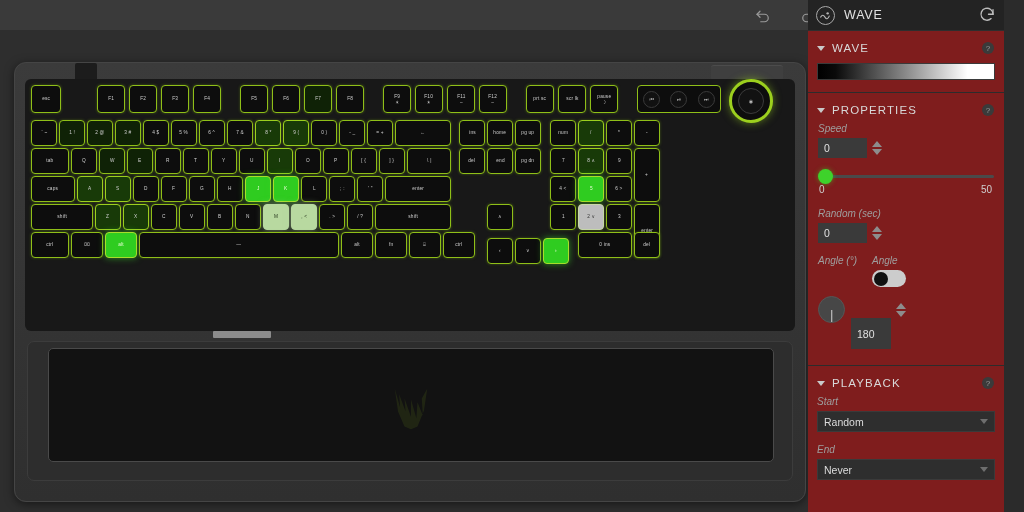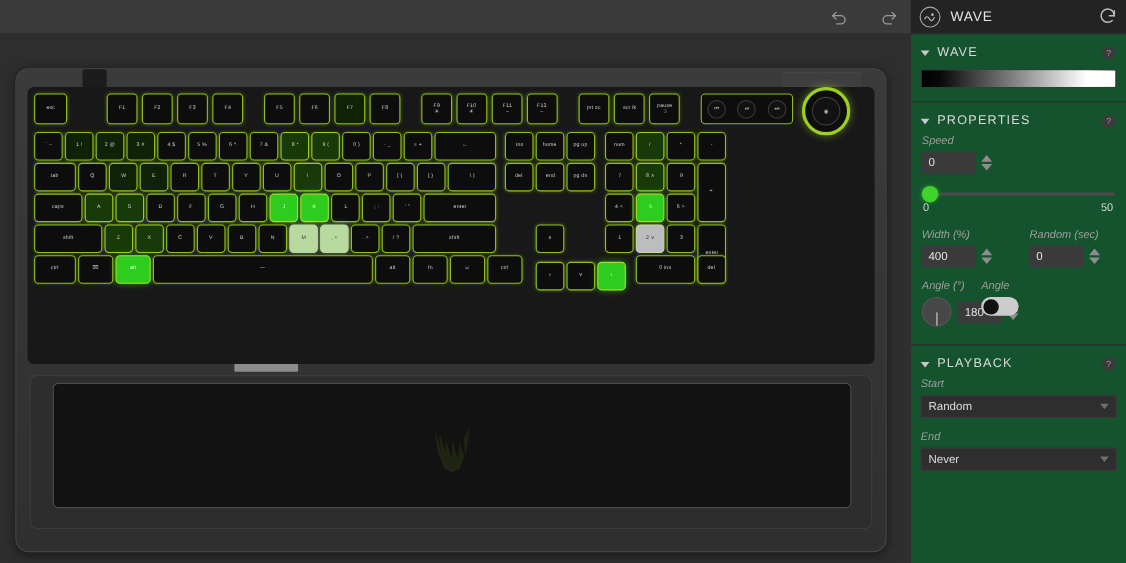--- a/index.html
+++ b/index.html
@@ -141,23 +141,23 @@
     width: 726px; height: 114px;
     background: #121212;
     border: 1px solid #4a4a4a;
     border-radius: 5px;
     display: flex; align-items: center; justify-content: center;
   }
   #razer-logo { width: 54px; height: 54px; opacity: .10; }
 
   
   #panel {
-    position: absolute; left: 828px; top: 0;
+    position: absolute; left: 808px; top: 0;
     width: 196px; height: 512px;
-    background: #14532d;
+    background: #7f1d1d;
     color: #d2d2d2;
   }
   #panel-header {
     height: 31px;
     background: #232323;
     display: flex; align-items: center;
     padding: 0 8px;
     border-bottom: 1px solid #2e2e2e;
   }
   #wave-icon {
@@ -248,23 +248,24 @@
     background: #474747; border:1px solid #565656;
     position: relative; flex:0 0 auto;
   }
   #angle-needle {
     position:absolute; left: 50%; top: 50%;
     width: 1.5px; height: 12px; background:#d5d5d5;
     transform-origin: top center;
     transform: translate(-50%,0) rotate(0deg);
   }
   #angle-box {
-    width: 49px; height: 20px; background:#3a3a3a; color:#e0e0e0;
+    width: 49px; height: 31px; background:#3a3a3a; color:#e0e0e0;
     font-size:10.5px; display:flex;align-items:center; padding-left:6px;
     margin-left: 6px;
+    margin-top: 48px;
   }
   #split-toggle {
     margin-left: 10px; margin-top: 4px;
     width: 34px; height: 17px; border-radius: 9px;
     background: #cccccc; position: relative;
   }
   #split-knob {
     position:absolute; left:1.5px; top:1.5px;
     width:14px;height:14px;border-radius:50%;
     background:#111;
@@ -491,30 +492,20 @@
 
   <div id="slider-wrap">
     <div id="slider-track"></div>
     <div id="slider-handle" style="left: 0px;"></div>
     <span id="slider-min">0</span>
     <span id="slider-max">50</span>
   </div>
 
   <div class="two-col">
     <div class="col">
-      <div class="field-label">Width (%)</div>
-      <div class="num-row">
-        <div class="num-box">400</div>
-        <div class="spin">
-          <span class="up"></span>
-          <span class="dn"></span>
-        </div>
-      </div>
-    </div>
-    <div class="col">
       <div class="field-label">Random (sec)</div>
       <div class="num-row">
         <div class="num-box">0</div>
         <div class="spin">
           <span class="up"></span>
           <span class="dn"></span>
         </div>
       </div>
     </div>
   </div>

